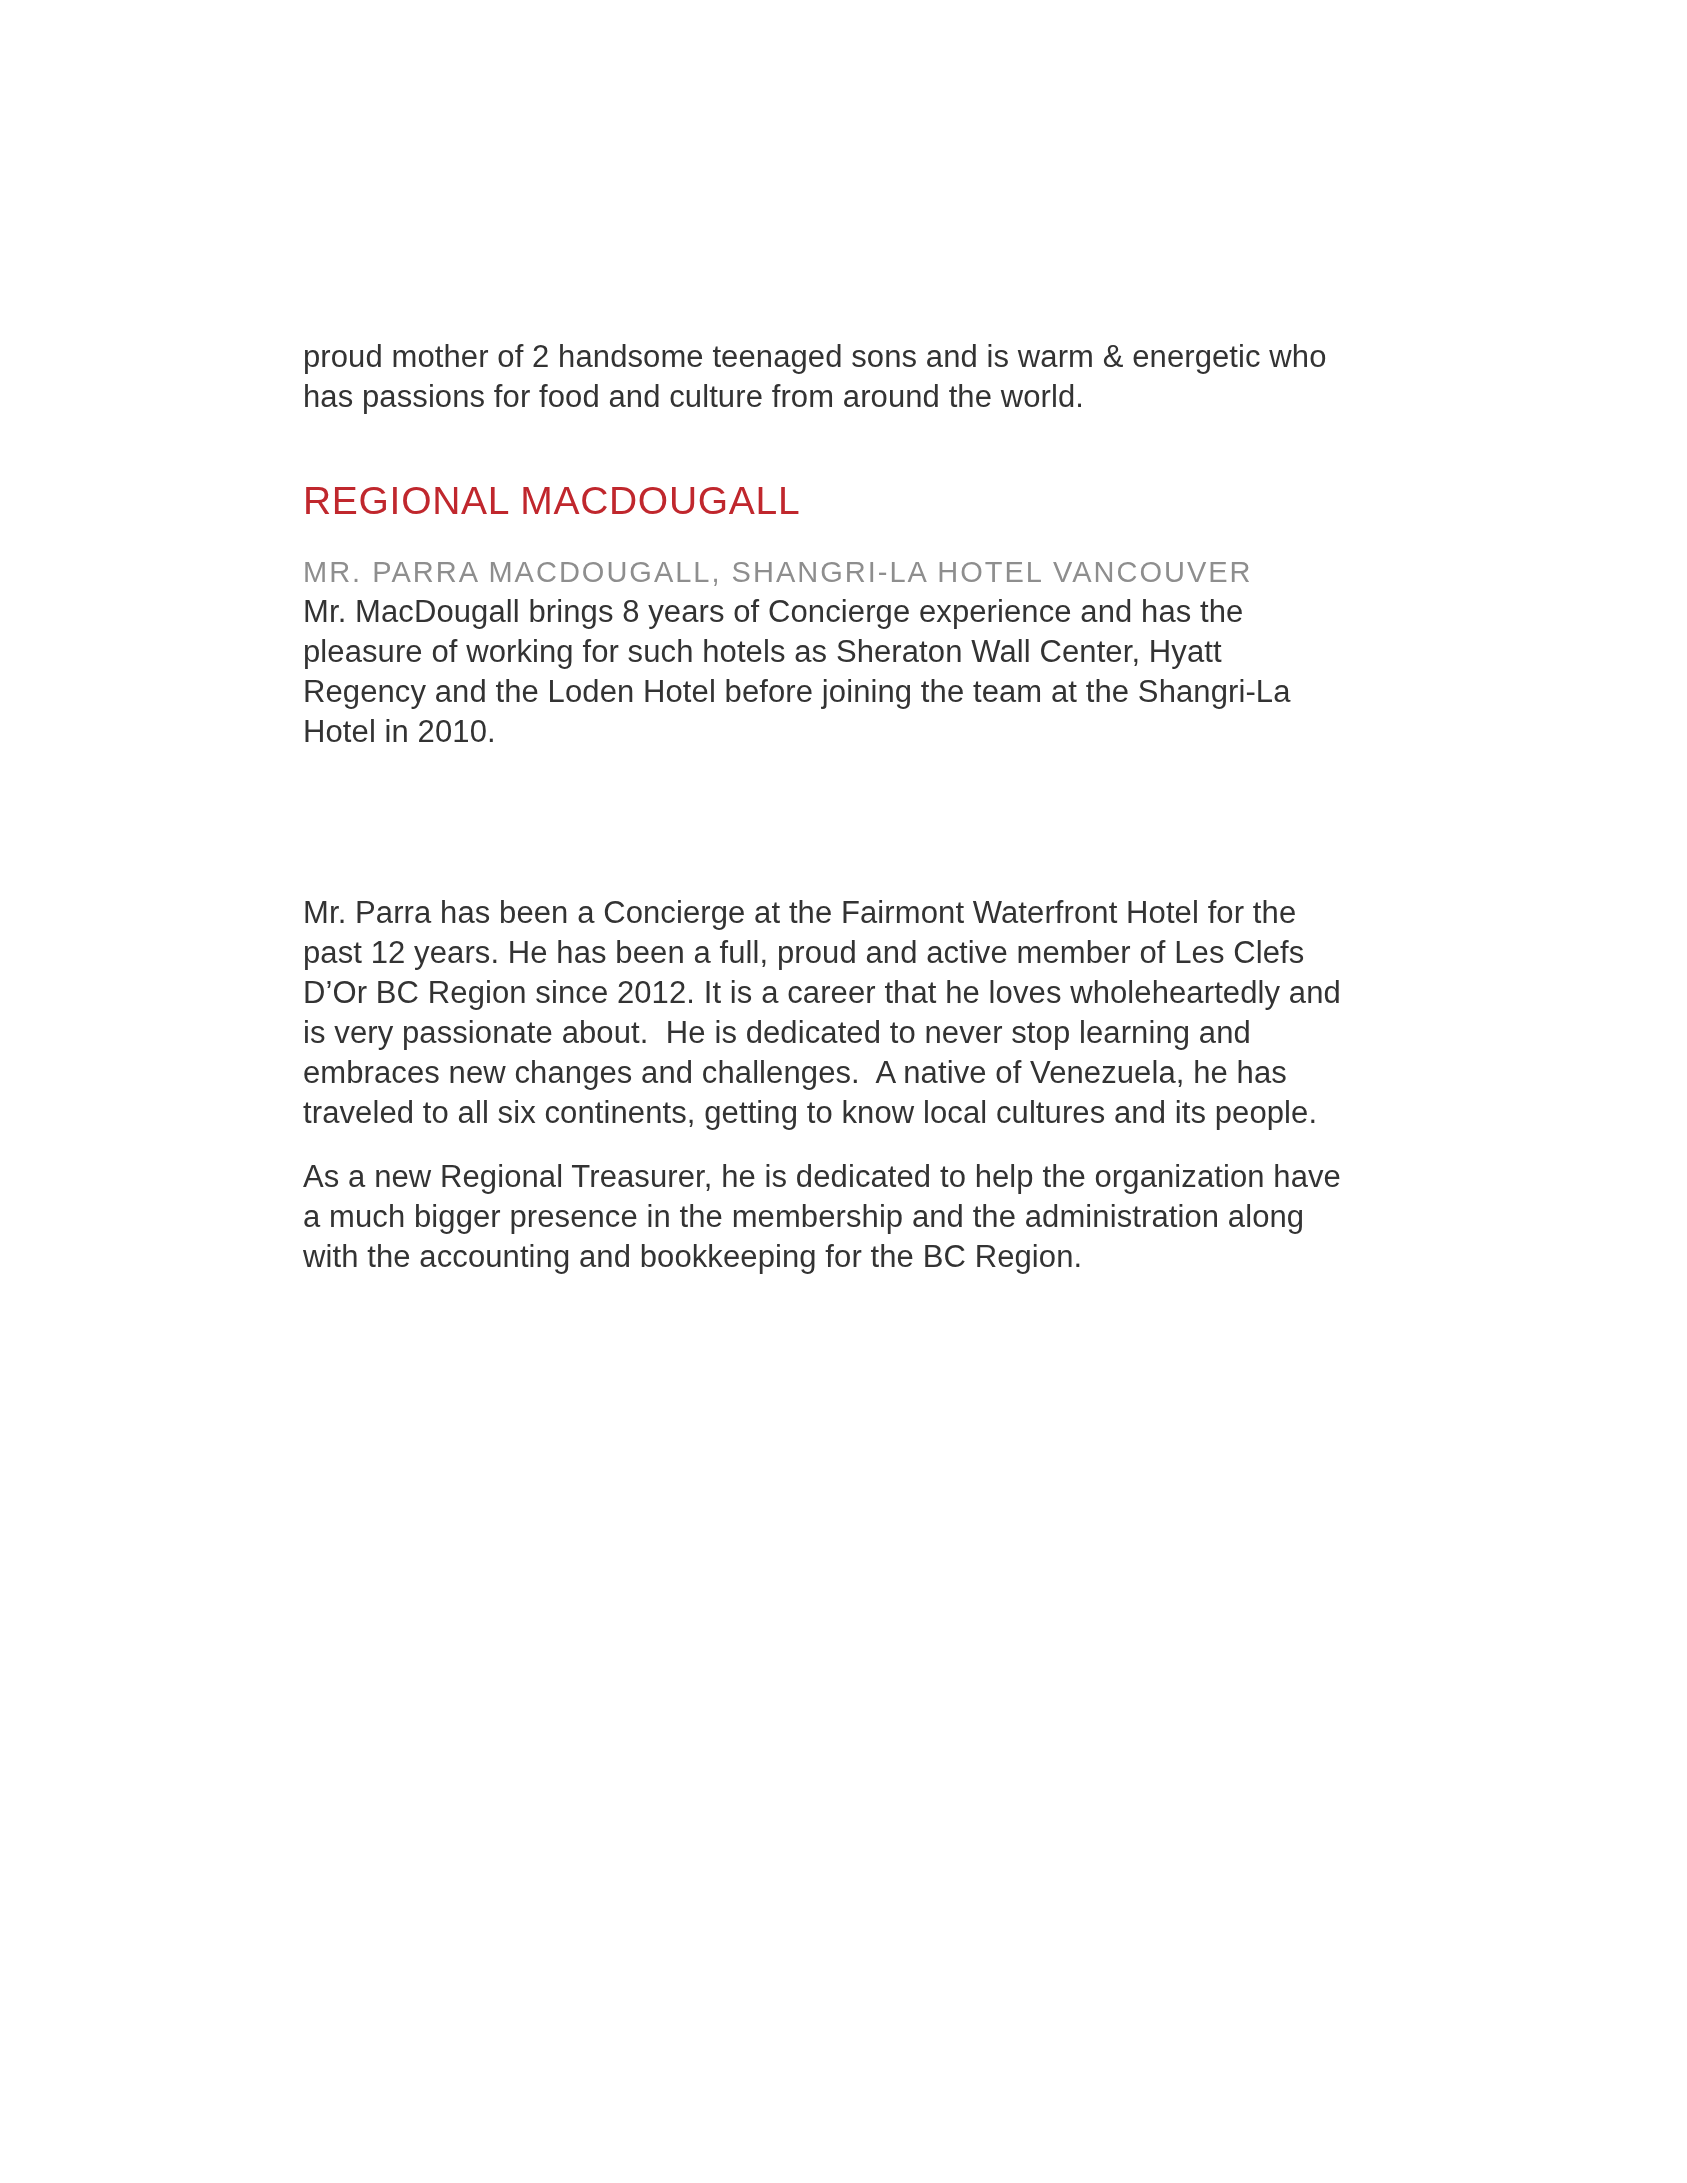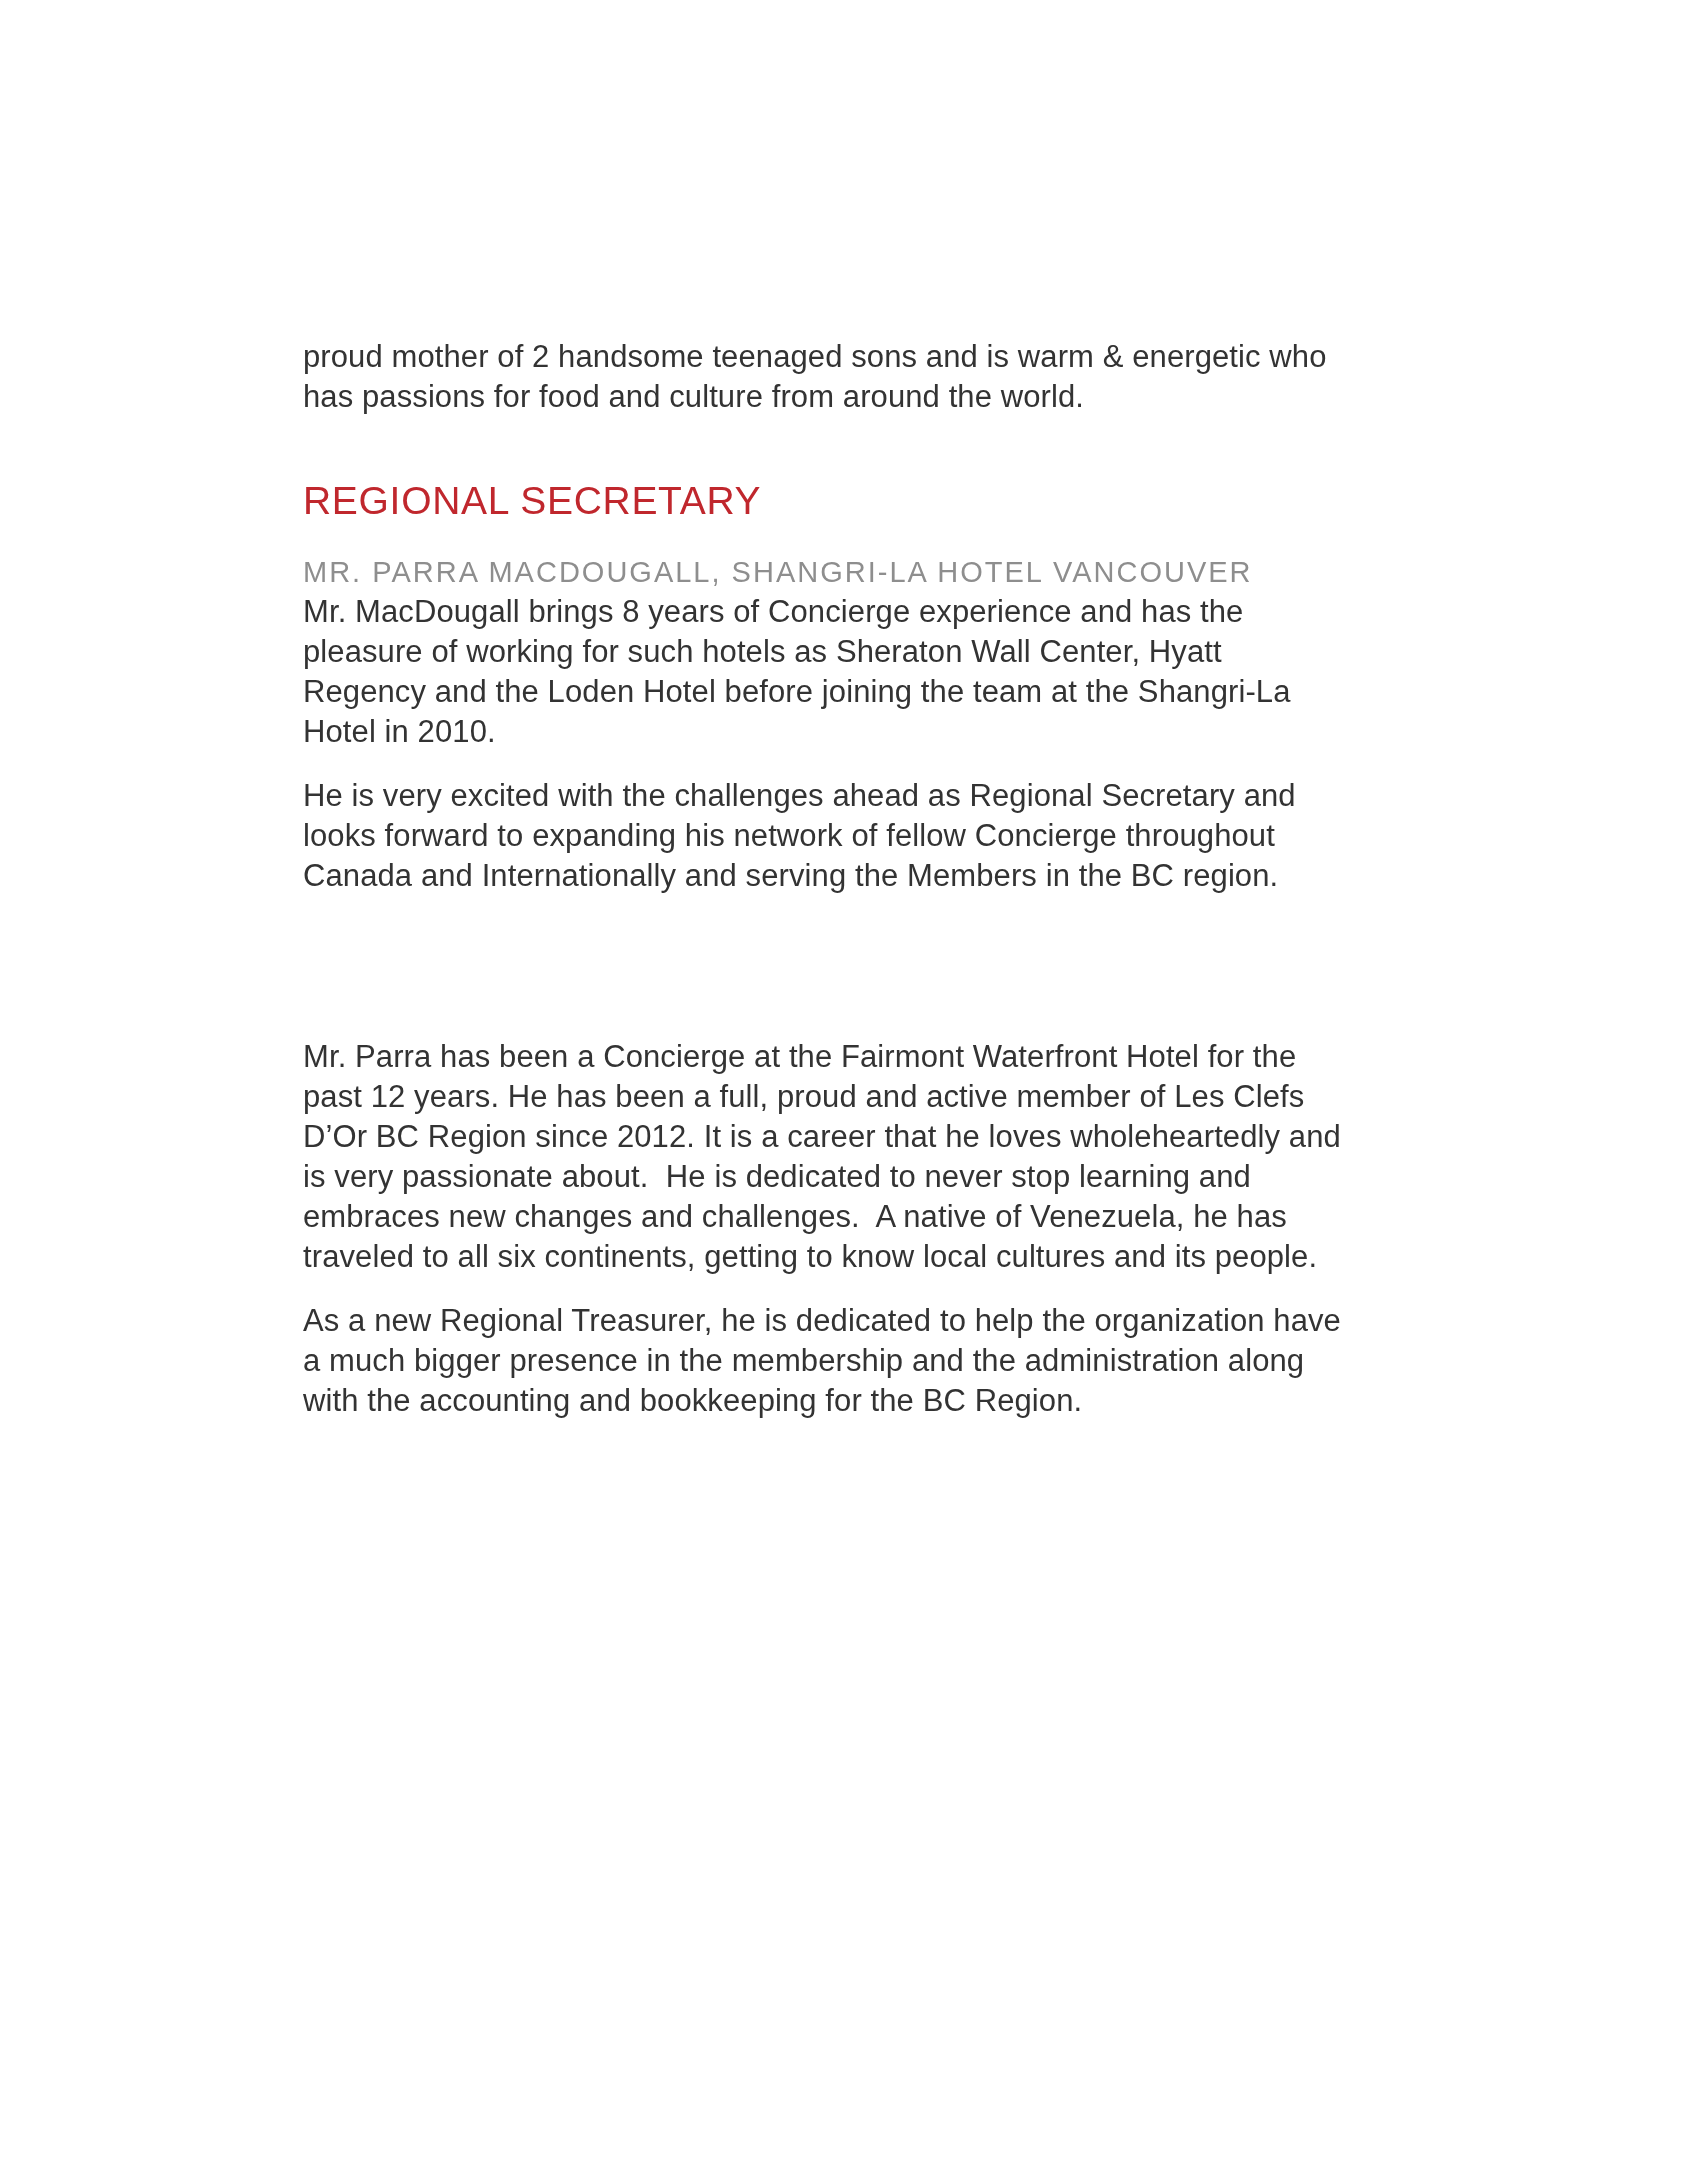--- a/index.html
+++ b/index.html
@@ -55,24 +55,23 @@
 </head>
 <body>
 
 <div class="page">
   <div class="content">
 
     <p class="body">proud mother of 2 handsome teenaged sons and is warm &amp; energetic who has passions for food and culture from around the world.</p>
 
 
     <section class="sec sec-1">
-      <h2 class="heading">REGIONAL SECRETARY</h2>
+      <h2 class="heading">REGIONAL MACDOUGALL</h2>
       <h3 class="subheading">MR. PARRA MACDOUGALL, SHANGRI-LA HOTEL VANCOUVER</h3>
       <p class="body">Mr. MacDougall brings 8 years of Concierge experience and has the pleasure of working for such hotels as Sheraton Wall Center, Hyatt Regency and the Loden Hotel before joining the team at the Shangri-La Hotel in 2010.</p>
-      <p class="body">He is very excited with the challenges ahead as Regional Secretary and looks forward to expanding his network of fellow Concierge throughout Canada and Internationally and serving the Members in the BC region.</p>
     </section>
 
     <section class="sec sec-2">
       <p class="body">Mr. Parra has been a Concierge at the Fairmont Waterfront Hotel for the past 12 years. He has been a full, proud and active member of Les Clefs D’Or BC Region since 2012. It is a career that he loves wholeheartedly and is very passionate about.  He is dedicated to never stop learning and embraces new changes and challenges.  A native of Venezuela, he has traveled to all six continents, getting to know local cultures and its people.</p>
       <p class="body">As a new Regional Treasurer, he is dedicated to help the organization have a much bigger presence in the membership and the administration along with the accounting and bookkeeping for the BC Region.</p>
     </section>
 
   </div>
 </div>
 

